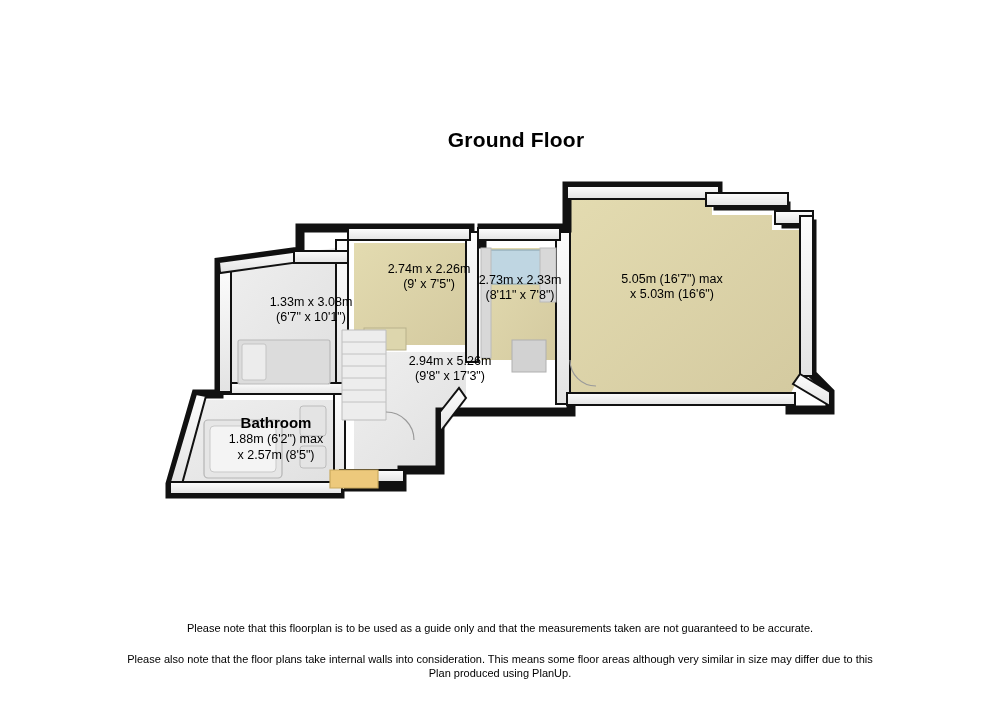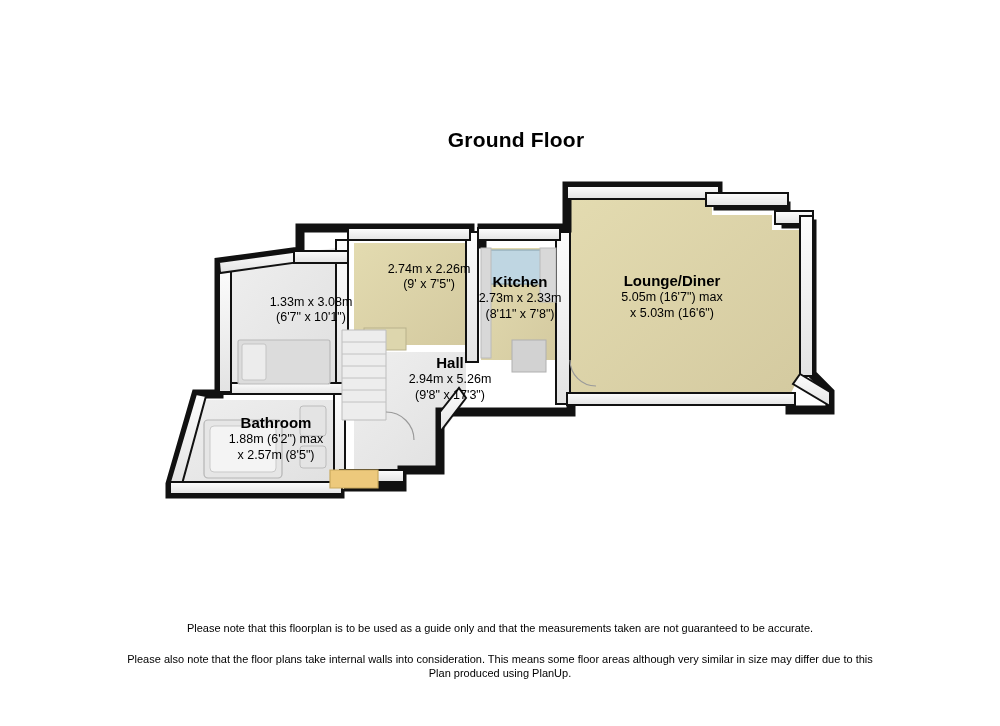--- a/index.html
+++ b/index.html
@@ -183,33 +183,30 @@
   <span class="rdim">1.33m x 3.08m</span>
   <span class="rdim">(6'7" x 10'1")</span>
 </div>
 
 <div class="room-label" style="left:349px; top:262px; width:160px;">
   <span class="rdim">2.74m x 2.26m</span>
   <span class="rdim">(9' x 7'5")</span>
 </div>
 
 <div class="room-label" style="left:440px; top:273px; width:160px;">
-  <span class="rname">Kitchen</span>
   <span class="rdim">2.73m x 2.33m</span>
   <span class="rdim">(8'11" x 7'8")</span>
 </div>
 
 <div class="room-label" style="left:582px; top:272px; width:180px;">
-  <span class="rname">Lounge/Diner</span>
   <span class="rdim">5.05m (16'7") max</span>
   <span class="rdim">x 5.03m (16'6")</span>
 </div>
 
 <div class="room-label" style="left:370px; top:354px; width:160px;">
-  <span class="rname">Hall</span>
   <span class="rdim">2.94m x 5.26m</span>
   <span class="rdim">(9'8" x 17'3")</span>
 </div>
 
 <div class="room-label" style="left:196px; top:414px; width:160px;">
   <span class="rname">Bathroom</span>
   <span class="rdim">1.88m (6'2") max</span>
   <span class="rdim">x 2.57m (8'5")</span>
 </div>
 

